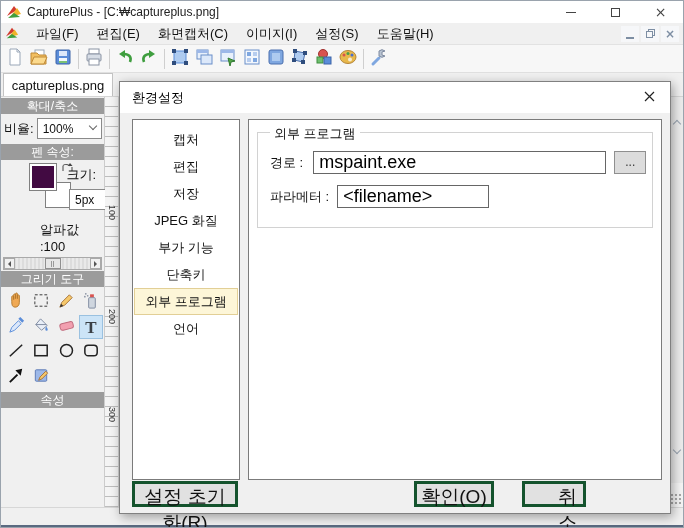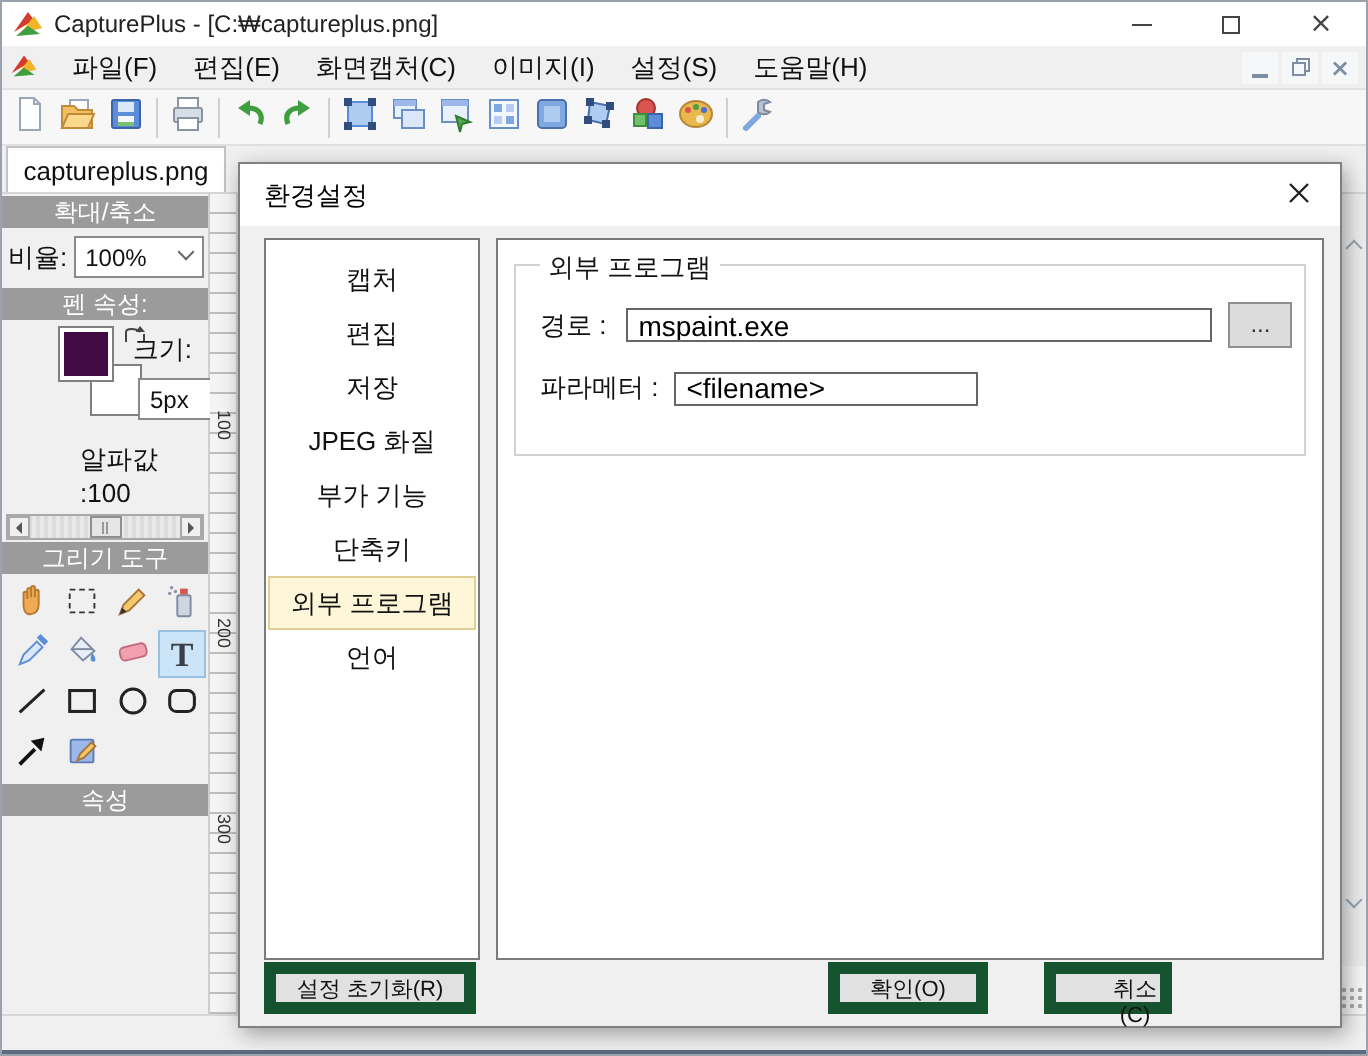--- a/index.html
+++ b/index.html
@@ -90,25 +90,25 @@
   .nav-list { position:absolute; left:12px; top:37px; width:108px; height:361px; background:#fff; border:1px solid #7b7b7b; padding-top:6px; }
   .nav-item { height:27px; line-height:25px; text-align:center; font-size:13px; margin:0 1px; border:1px solid transparent; }
   .nav-item.selected { background:#fdf6d8; border:1px solid #e2cf96; }
   .panel { position:absolute; left:128px; top:37px; width:414px; height:361px; background:#fff; border:1px solid #7b7b7b; }
   .groupbox { position:absolute; left:8px; top:12px; right:8px; height:96px; border:1px solid #d2d2d2; }
   .gb-legend { position:absolute; left:12px; top:-8px; background:#fff; padding:0 4px; font-size:13px; }
   .gb-row { position:absolute; left:12px; display:flex; align-items:center; }
   .gb-row.r1 { top:18px; }
   .gb-row.r2 { top:52px;justify-content:space-between; }
   .gb-label { font-size:13px; white-space:nowrap; }
-  .txt-input { height:17px; border:1px solid #666; background:#fff; font-family:"Liberation Sans","DejaVu Sans",sans-serif; font-size:14px; padding:0 5px; }
+  .txt-input { height:23px; border:1px solid #666; background:#fff; font-family:"Liberation Sans","DejaVu Sans",sans-serif; font-size:18px; padding:0 5px; }
   .path-input { width:293px; margin-left:10px; }
   .param-input { width:152px; margin-left:8px; }
   .browse-btn { margin-left:8px; width:32px; height:23px; background:#dcdcdc; border:1px solid #8f8f8f; font-size:12px; line-height:1; color:#333; text-align:center; padding-top:4px; }
-  .btn { height:26px; background:#e1e1e1; border:6px solid #14532d; font-family:"Liberation Sans","DejaVu Sans",sans-serif; font-size:11px; color:#111; text-align:center; }
+  .btn { height:26px; background:#e1e1e1; border:3px solid #14532d; font-family:"Liberation Sans","DejaVu Sans",sans-serif; font-size:19px; color:#111; text-align:center; }
   .reset-btn { position:absolute; left:12px; bottom:6px; width:106px; }
   .ok-btn { position:absolute; right:176px; bottom:6px; width:80px; }
   .cancel-btn { position:absolute; right:84px; bottom:6px; width:64px;padding-left:27px; }
 </style>
 </head>
 <body>
 
 <div class="app">
 
   <div class="titlebar">

